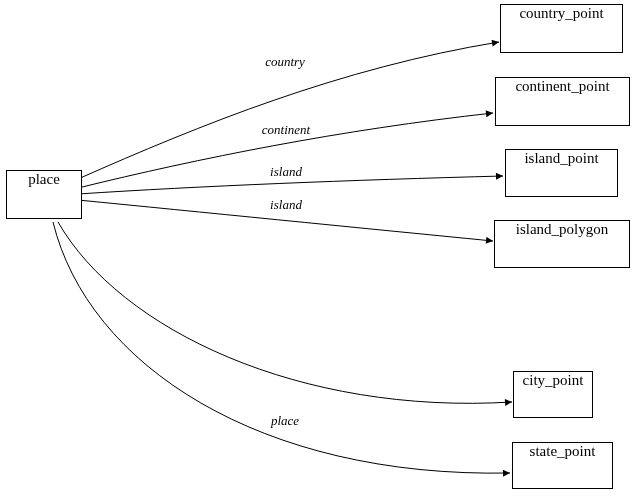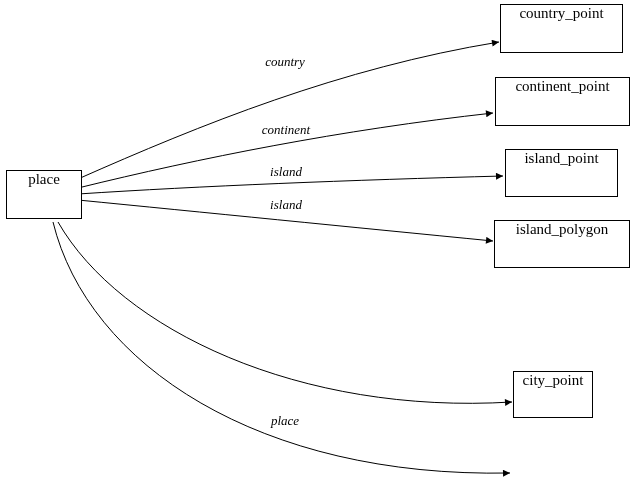--- a/index.html
+++ b/index.html
@@ -94,20 +94,23 @@
   </div>
   <div class="node n-island-point">
     <span>island_point</span>
   </div>
   <div class="node n-island-polygon">
     <span>island_polygon</span>
   </div>
   <div class="node n-city-point">
     <span>city_point</span>
   </div>
+  <div class="node n-state-point">
+    <span>state_point</span>
+  </div>
 
   <div class="edge-label l-country">country</div>
   <div class="edge-label l-continent">continent</div>
   <div class="edge-label l-island-point">island</div>
   <div class="edge-label l-island-polygon">island</div>
   <div class="edge-label l-state">place</div>
 
 </div>
 
 </body></html>

